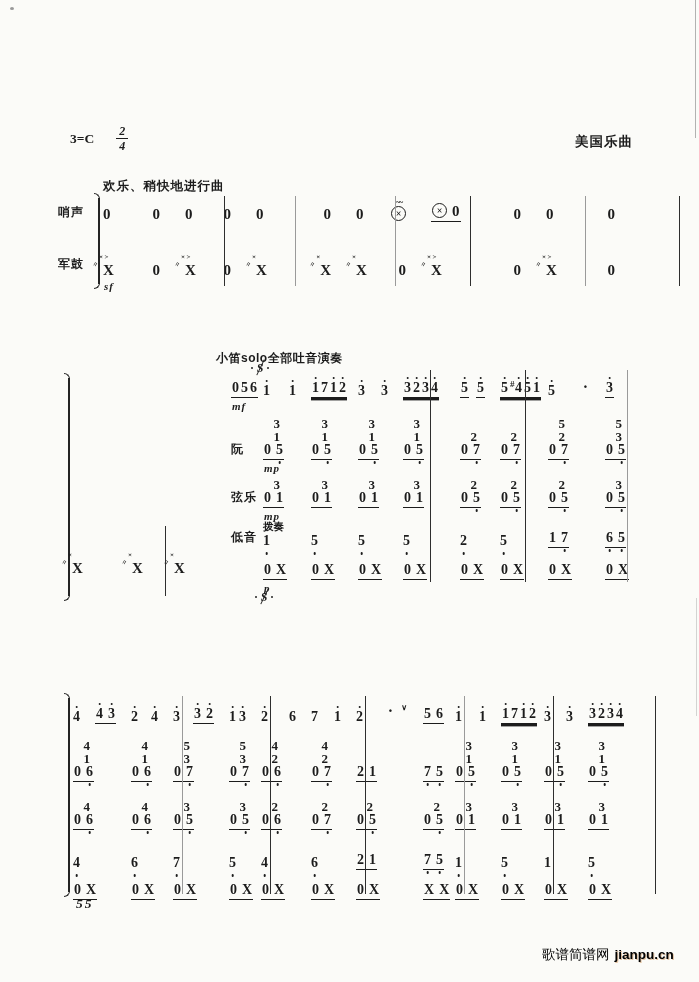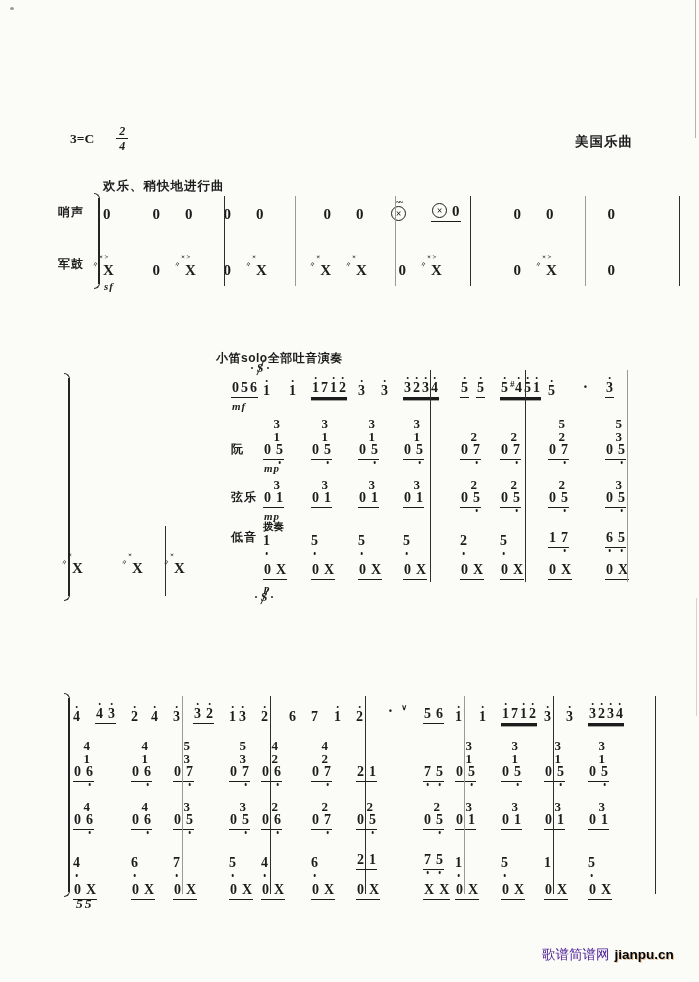--- a/index.html
+++ b/index.html
@@ -1367,15 +1367,15 @@
         <div class="bar faint" style="left: 406px; top: 2px; height: 198px;"></div>
         <div class="bar" style="left: 495px; top: 2px; height: 198px;"></div>
         <div class="bar" style="left: 597px; top: 2px; height: 198px;"></div>
         <div class="brace" style="left: 10px; top: 4px; height: 194px;"></div>
       </div>
     </div>
 
   <div class="pageno">55</div>
 
   <div class="watermark">
-    <span class="wm1" style="color: #4c1d95;">歌谱简谱网</span><span class="wm2" style="color: #000000;">jianpu.cn</span>
+    <span class="wm1" style="color: #000000;">歌谱简谱网</span><span class="wm2" style="color: #000000;">jianpu.cn</span>
   </div>
 </div>
 
 </body></html>

